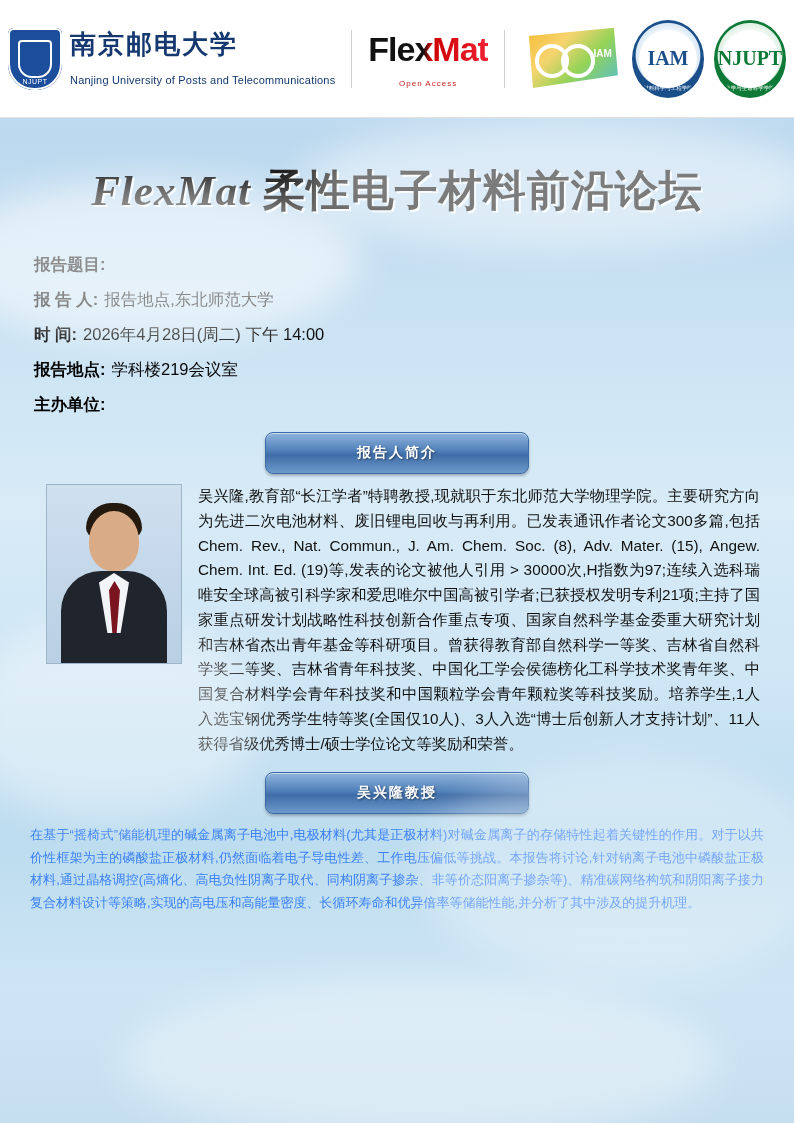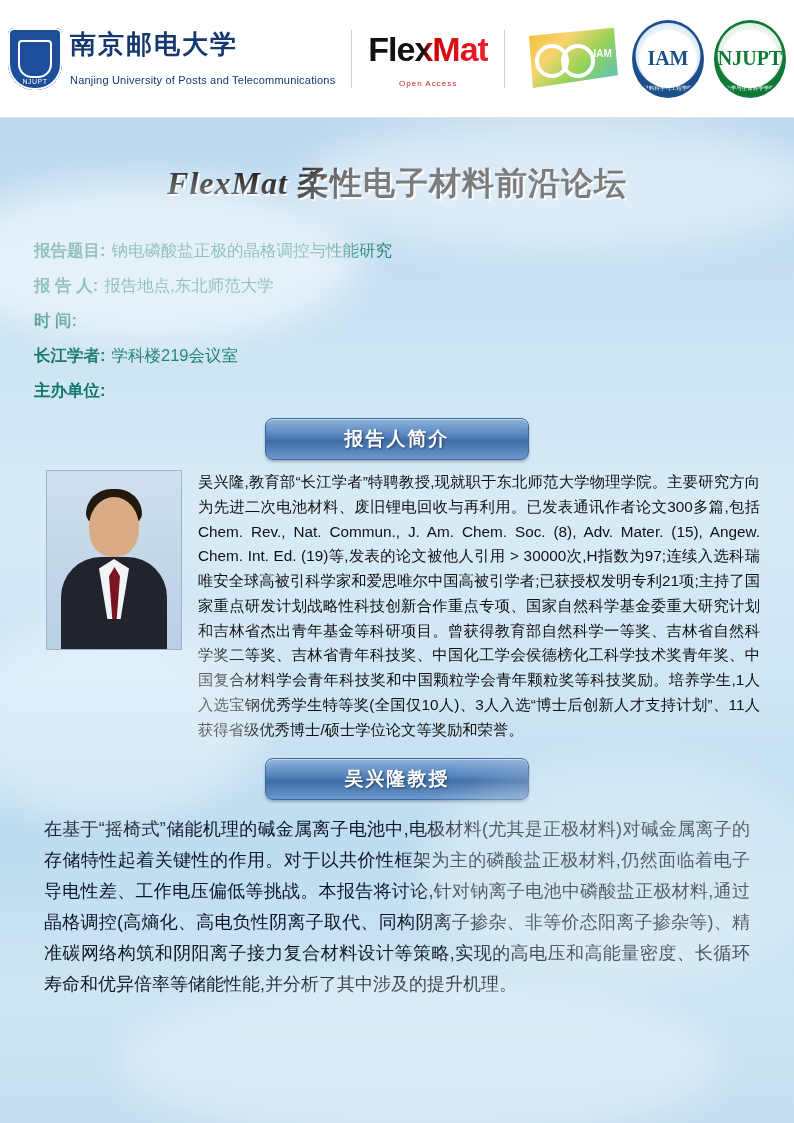--- a/index.html
+++ b/index.html
@@ -65,39 +65,39 @@
   .circ-green{
     border-color:#0f7a37;
     background:radial-gradient(circle at 50% 45%,#ffffff 0 40%,#dff0e4 60%,#0f7a37 62% 100%);
   }
   .circ-green .inner{color:#0f7a37;}
 
   
   .title{
     text-align:center;margin-top:44px;
     font-family:"Liberation Serif","DejaVu Serif",serif;
-    font-size:32px;font-weight:bold;color:#111;letter-spacing:1px;
+    font-size:43px;font-weight:bold;color:#111;letter-spacing:1px;
     text-shadow:2px 2px 0 rgba(255,255,255,.85);
   }
   .title .it{font-style:italic;}
 
   
   .info{margin:34px 0 0 34px;width:726px;}
-  .row{display:flex;align-items:flex-end;margin-bottom:13px;font-size:16.5px;color:#0f766e;}
+  .row{display:flex;align-items:flex-end;margin-bottom:13px;font-size:16.5px;color:#000000;}
   .lbl{font-weight:bold;white-space:nowrap;}
   .val{margin-left:6px;}
 
   
   .banner{
     width:262px;height:40px;margin:16px auto 10px auto;
     background:linear-gradient(180deg,#8fb4dd 0%,#4f7fb8 45%,#3e6ca6 55%,#6d9acb 100%);
     border-radius:8px;border:1px solid #3a6aa5;
     box-shadow:0 2px 3px rgba(0,0,0,.25), inset 0 1px 0 rgba(255,255,255,.5);
     display:flex;align-items:center;justify-content:center;
-    color:#fff;font-size:19px;font-weight:bold;letter-spacing:2px;
+    color:#fff;font-size:14px;font-weight:bold;letter-spacing:2px;
     text-shadow:1px 1px 2px rgba(0,0,0,.45);
   }
 
   
   .bio{display:flex;margin:6px 34px 0 46px;justify-content:space-between;}
   .photo{
     width:134px;height:178px;flex:0 0 134px;margin-right:16px;
     background:linear-gradient(180deg,#cfe0ef 0%,#b9cfe4 100%);
     border:1px solid #9db5c9;position:relative;overflow:hidden;
   }
@@ -106,21 +106,21 @@
   .photo .body{position:absolute;left:14px;top:86px;width:106px;height:92px;background:#20242c;border-radius:40px 40px 0 0;}
   .photo .shirt{position:absolute;left:52px;top:88px;width:30px;height:60px;background:#f2f4f7;clip-path:polygon(50% 0,100% 16%,72% 100%,28% 100%,0 16%);}
   .photo .tie{position:absolute;left:62px;top:96px;width:11px;height:52px;background:#7a1520;clip-path:polygon(50% 0,100% 18%,70% 100%,30% 100%,0 18%);}
   .bio p{
     margin:0;font-size:15.3px;line-height:1.62;color:#111;text-align:justify;text-justify:inter-ideograph;
   }
 
   
   .abstract{margin:6px 30px 0 30px;}
   .abstract p{
-    margin:14px;font-size:18px;line-height:1.72;color:#0f172a;text-align:justify;text-justify:inter-ideograph;text-indent:0;
+    margin:0;font-size:13px;line-height:1.72;color:#3b82f6;text-align:justify;text-justify:inter-ideograph;text-indent:0;
   }
 </style>
 </head>
 <body>
 
 <div class="cloud c1"></div>
 <div class="cloud c2"></div>
 <div class="cloud c3"></div>
 <div class="cloud c4"></div>
 <div class="cloud c5"></div>
@@ -164,31 +164,31 @@
 
 </div>
 
 <div class="title">
   <span class="it">FlexMat</span><span> 柔性电子材料前沿论坛</span>
 </div>
 
 <div class="info">
   <div class="row">
     <span class="lbl">报告题目:</span>
-    <span class="val">钠电磷酸盐正极的晶格调控与性能研究</span>
   </div>
   <div class="row">
     <span class="lbl">报 告 人:</span>
     <span class="val">报告地点,东北师范大学</span>
   </div>
   <div class="row">
     <span class="lbl">时    间:</span>
-  </div>
-  <div class="row">
-    <span class="lbl">长江学者:</span>
+    <span class="val">2026年4月28日(周二) 下午 14:00</span>
+  </div>
+  <div class="row">
+    <span class="lbl">报告地点:</span>
     <span class="val">学科楼219会议室</span>
   </div>
   <div class="row">
     <span class="lbl">主办单位:</span>
   </div>
 </div>
 
 <div class="banner">报告人简介</div>
 
 <div class="bio">

